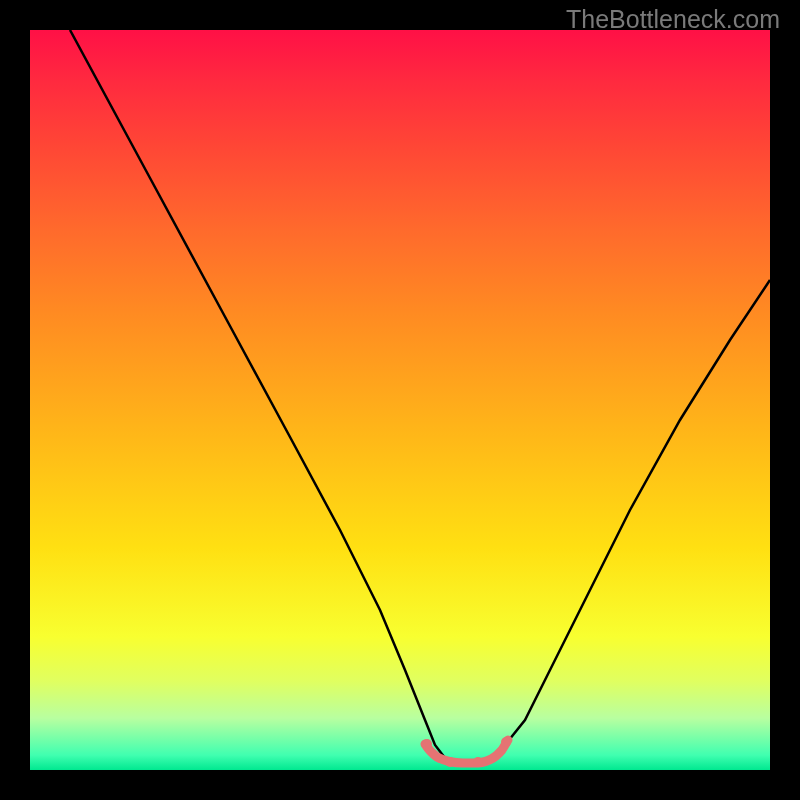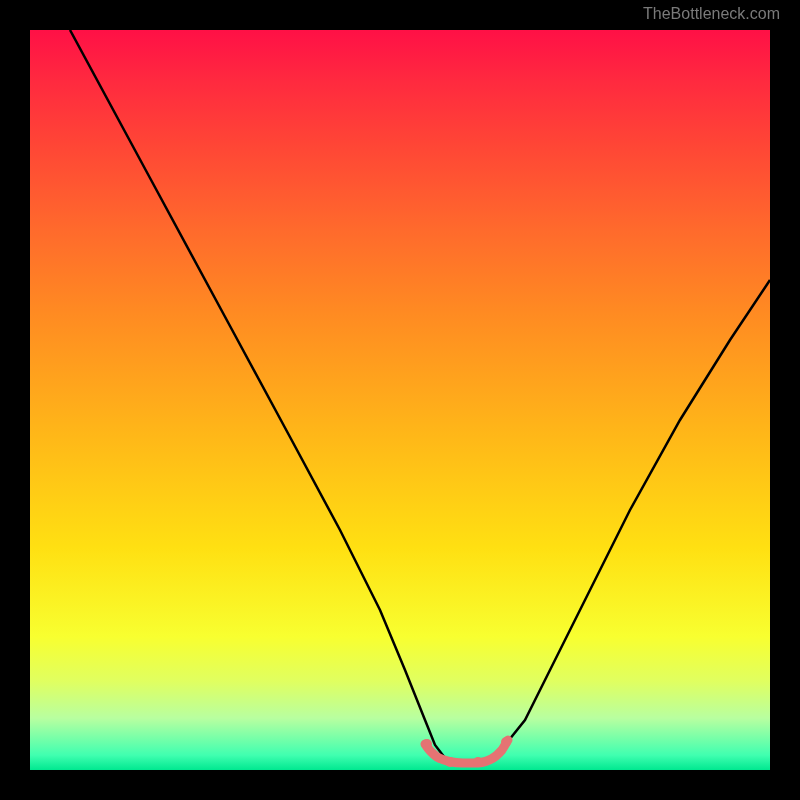--- a/index.html
+++ b/index.html
@@ -51,21 +51,21 @@
     top: 0;
     left: 0;
     width: 740px;
     height: 740px;
   }
   .watermark {
     position: absolute;
     top: 5px;
     right: 20px;
     font-family: Arial, Helvetica, sans-serif;
-    font-size: 16px;
+    font-size: 25px;
     font-weight: 500;
     color: #7a7a7a;
   }
 </style>
 </head>
 <body>
 
 <div class="frame">
   <div class="plot">
     <div class="grad"></div>

